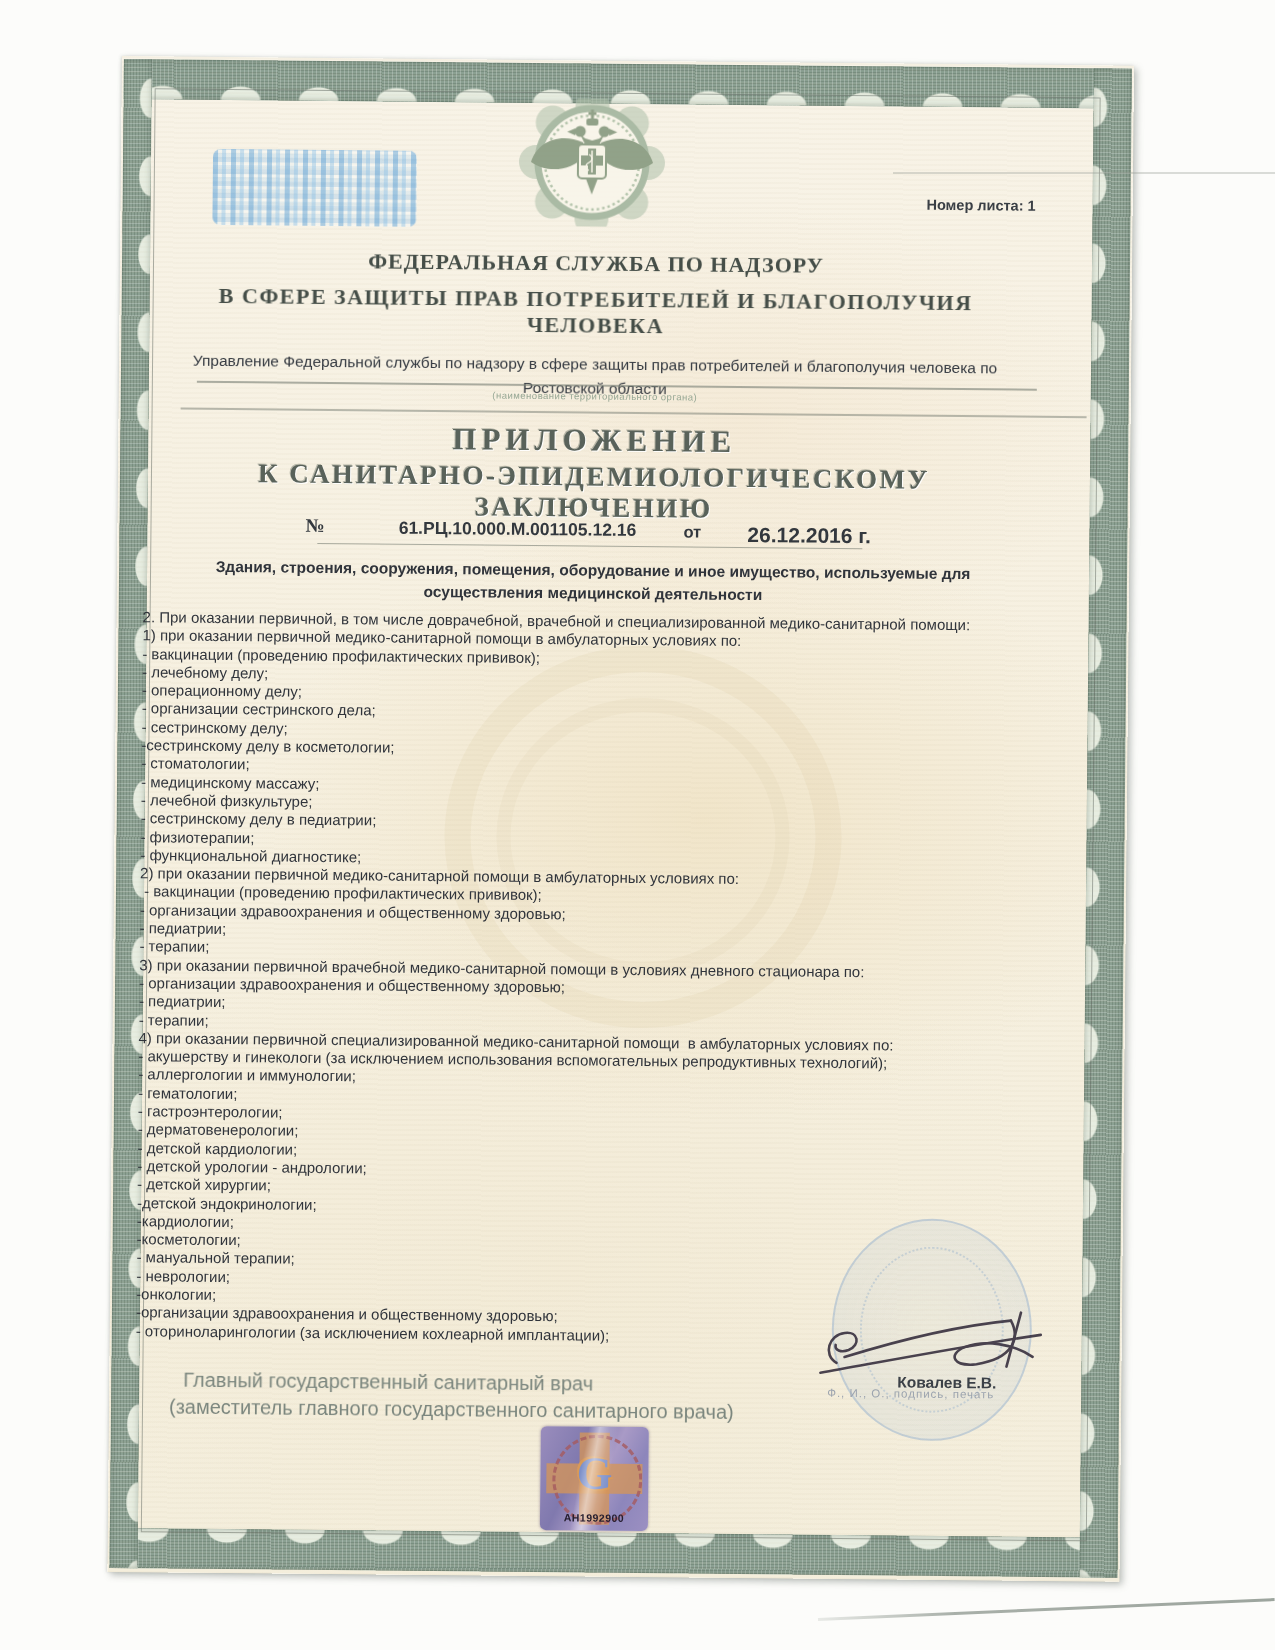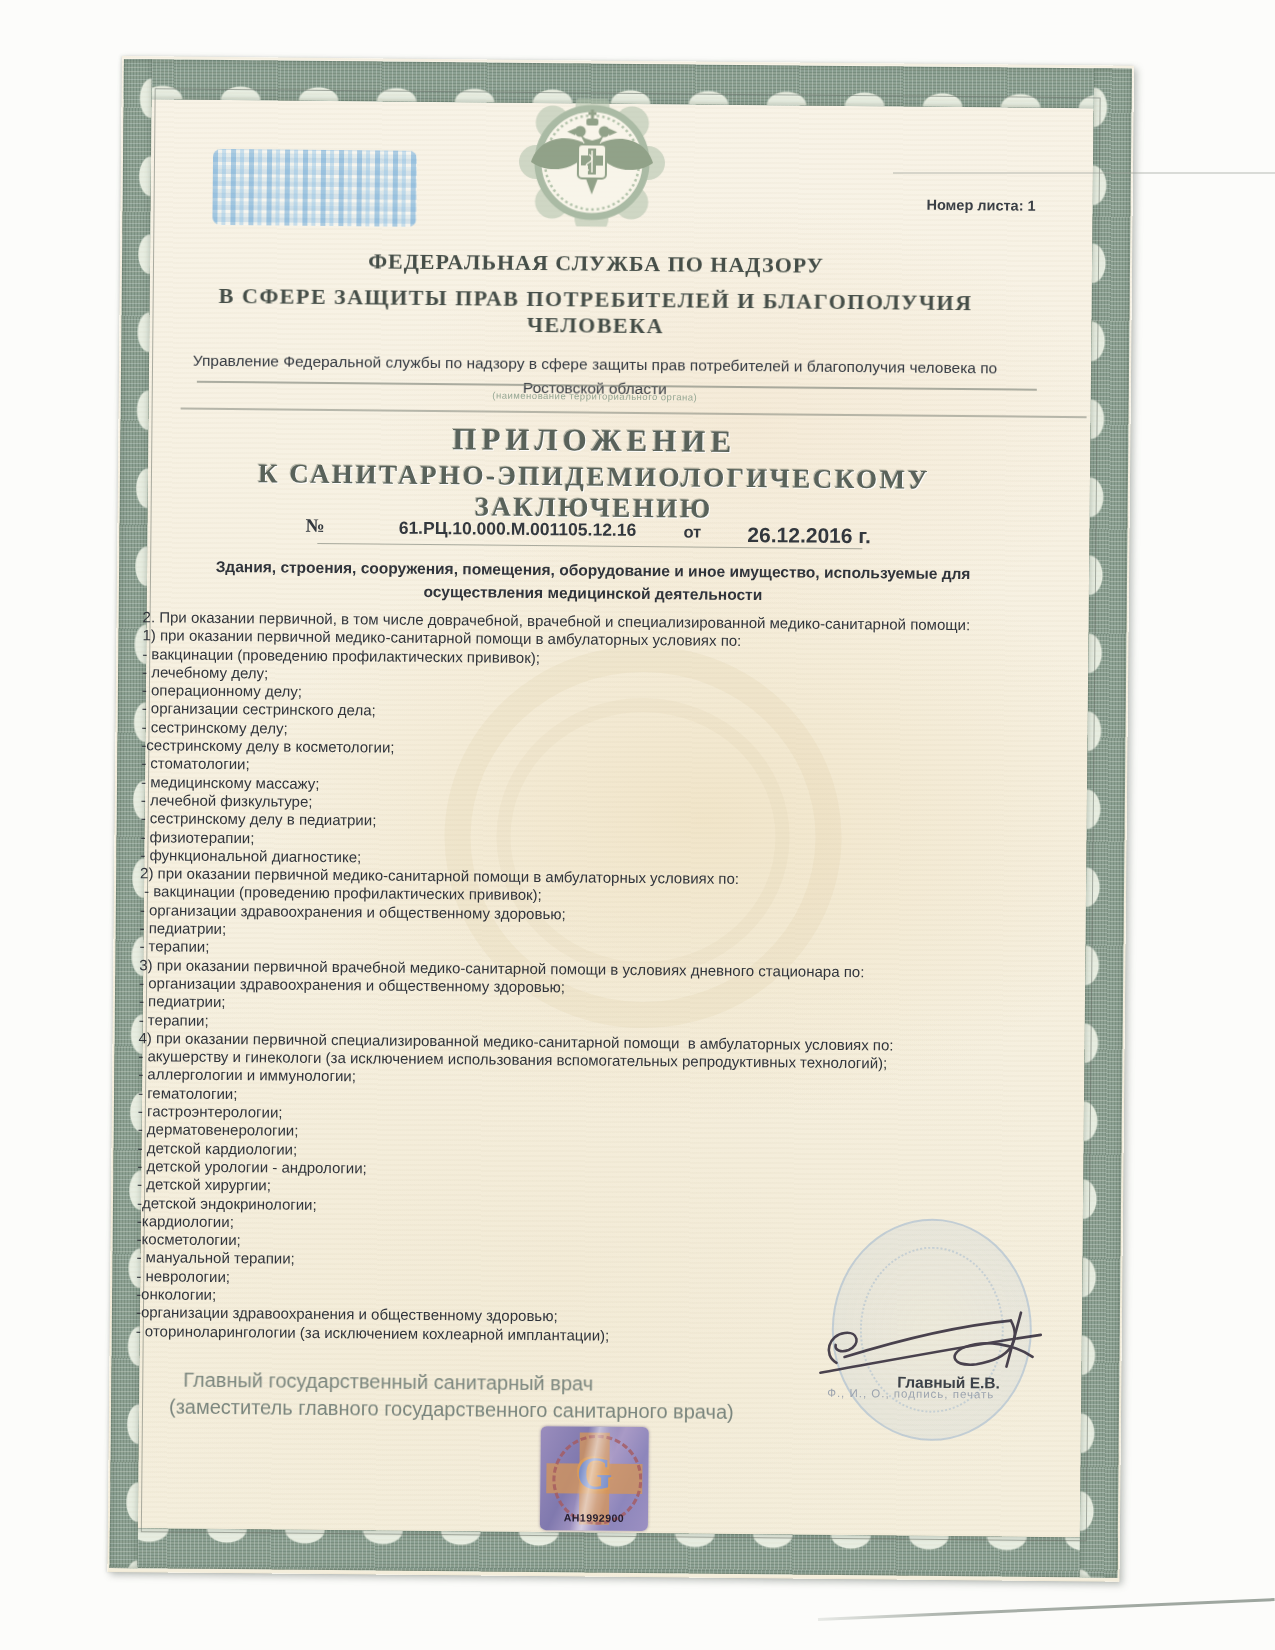--- a/index.html
+++ b/index.html
@@ -258,21 +258,21 @@
   <svg class="sig" viewBox="0 0 235 86" xmlns="http://www.w3.org/2000/svg">
     <g fill="none" stroke="#3b3342" stroke-width="2.6" stroke-linecap="round" opacity="0.92">
       <path d="M22 58 C8 50 14 30 30 28 C44 26 46 40 34 45 C26 48 20 45 21 40"></path>
       <path d="M30 52 C80 36 140 20 196 14"></path>
       <path d="M196 14 C206 32 198 52 162 58 C140 61 132 49 150 41 C170 33 198 37 218 50"></path>
       <path d="M6 68 C70 56 160 38 226 28"></path>
       <path d="M206 6 L192 60"></path>
     </g>
   </svg>
 
-  <div class="signer">Главный Е.В.</div>
+  <div class="signer">Ковалев Е.В.</div>
   <div class="sigcap">Ф., И., О.,  подпись,  печать</div>
 
   <div class="holo">
     <div class="cross-v"></div>
     <div class="cross-h"></div>
     <div class="ring"></div>
     <div class="g">G</div>
     <div class="sheen"></div>
     <div class="serial">АН1992900</div>
   </div>

